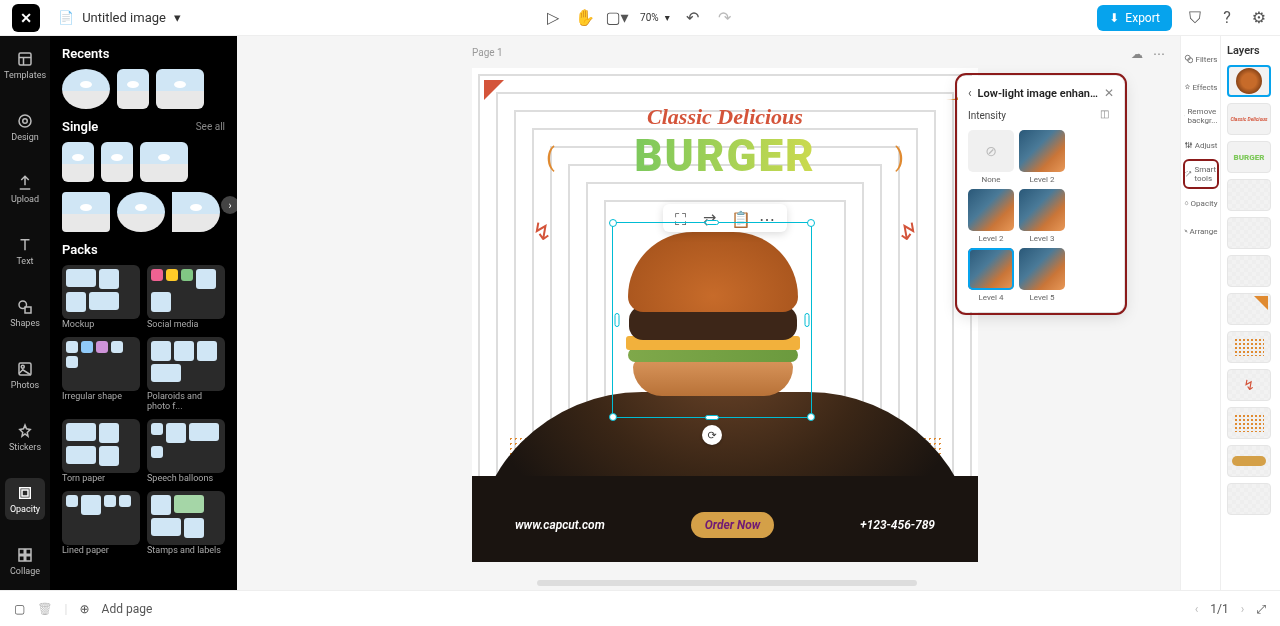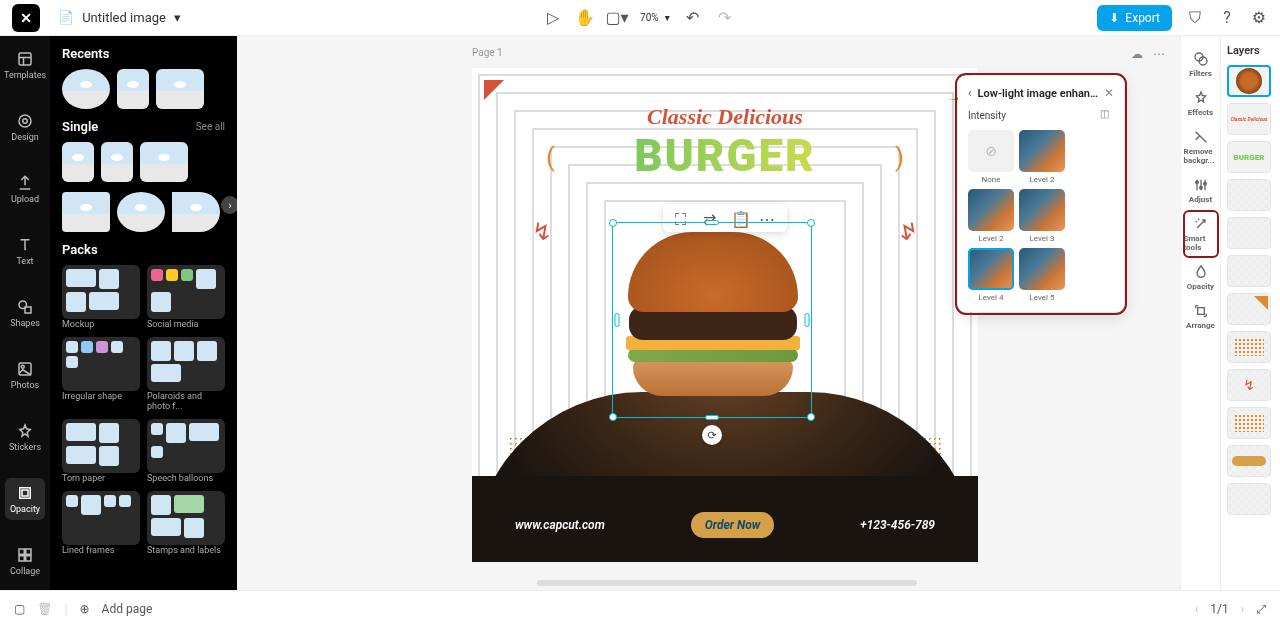--- a/index.html
+++ b/index.html
@@ -75,26 +75,26 @@
 .sel-mid.b{bottom:-3px;left:50%;transform:translateX(-50%);}
 .sel-mid.l{left:-3px;top:50%;transform:translateY(-50%) rotate(90deg);}
 .sel-mid.r{right:-3px;top:50%;transform:translateY(-50%) rotate(90deg);}
 .refresh-handle{position:absolute;left:50%;bottom:-28px;transform:translateX(-50%);width:20px;height:20px;background:#fff;border-radius:50%;display:flex;align-items:center;justify-content:center;box-shadow:0 1px 3px rgba(0,0,0,0.3);font-size:11px;color:#333;}
 .floating-toolbar{position:absolute;left:50%;top:136px;transform:translateX(-50%);background:#fff;border-radius:6px;box-shadow:0 2px 8px rgba(0,0,0,0.15);display:flex;gap:12px;padding:6px 12px;}
 .ft-icon{width:16px;height:16px;color:#555;cursor:pointer;}
 .footer-shape{position:absolute;left:0;right:0;bottom:0;height:170px;background:radial-gradient(ellipse at 50% -20%,#6b4428 0%,#3a2616 40%,#1a1410 70%);border-radius:260px 260px 0 0;}
 .footer-bar{position:absolute;bottom:0;left:0;right:0;height:86px;background:#1a1410;}
 .footer-row{position:absolute;bottom:24px;left:0;right:0;display:flex;justify-content:space-around;align-items:center;color:#fff;}
 .f-text{font-size:12px;font-weight:600;font-style:italic;}
-.order-btn{background:#d4a048;color:#0c4a6e;border:none;padding:6px 14px;border-radius:14px;font-size:12px;font-weight:700;font-style:italic;}
+.order-btn{background:#d4a048;color:#701a75;border:none;padding:6px 14px;border-radius:14px;font-size:12px;font-weight:700;font-style:italic;}
 .scrollbar-x{position:absolute;bottom:4px;left:300px;width:380px;height:6px;background:#ddd;border-radius:3px;}
 .bottombar{height:36px;border-top:1px solid #eee;display:flex;align-items:center;padding:0 14px;gap:12px;font-size:12px;color:#555;}
 .bb-right{margin-left:auto;display:flex;align-items:center;gap:12px;}
 .rightrail{width:40px;background:#fff;border-left:1px solid #eee;display:flex;flex-direction:column;align-items:center;padding-top:10px;gap:2px;}
-.rr-item{width:34px;display:flex;flex-direction:column;align-items:center;font-size:8px;color:#666;padding:5px 0;border-radius:5px;cursor:pointer;gap:2px;font-weight:bold;}
+.rr-item{width:34px;display:flex;flex-direction:row;align-items:center;font-size:8px;color:#666;padding:5px 0;border-radius:5px;cursor:pointer;gap:2px;}
 .rr-item.active{outline:2px solid #8b1a1a;outline-offset:-1px;}
 .popup{position:absolute;top:40px;right:56px;width:166px;background:#fff;border-radius:8px;box-shadow:0 4px 16px rgba(0,0,0,0.15);padding:10px;outline:2px solid #8b1a1a;outline-offset:1px;}
 .popup-header{display:flex;align-items:center;gap:6px;margin-bottom:8px;}
 .popup-title{flex:1;font-size:11px;font-weight:600;color:#222;white-space:nowrap;overflow:hidden;text-overflow:ellipsis;}
 .popup-back{font-size:12px;color:#555;cursor:pointer;}
 .popup-close{font-size:12px;color:#888;cursor:pointer;}
 .intensity-row{display:flex;justify-content:space-between;align-items:center;font-size:10px;color:#444;margin-bottom:8px;}
 .intensity-ic{width:14px;height:14px;color:#888;}
 .levels{display:flex;flex-wrap:wrap;gap:5px;}
 .level{width:46px;display:flex;flex-direction:column;align-items:center;gap:3px;cursor:pointer;}
@@ -309,21 +309,21 @@
       </div>
     </div>
     <div class="pack-row">
       <div class="pack-col">
         <div class="pack">
             <div class="mini m-c"></div>
             <div class="mini m-sq"></div>
             <div class="mini m-c"></div>
             <div class="mini m-c"></div>
           </div>
-        <div class="pack-label">Lined frames</div>
+        <div class="pack-label">Lined paper</div>
       </div>
       <div class="pack-col">
         <div class="pack">
             <div class="mini m-sq"></div>
             <div class="mini m-rect" style="background:#a5d6a7"></div>
             <div class="mini m-rect"></div>
             <div class="mini m-sq"></div>
           </div>
         <div class="pack-label">Stamps and labels</div>
       </div>

